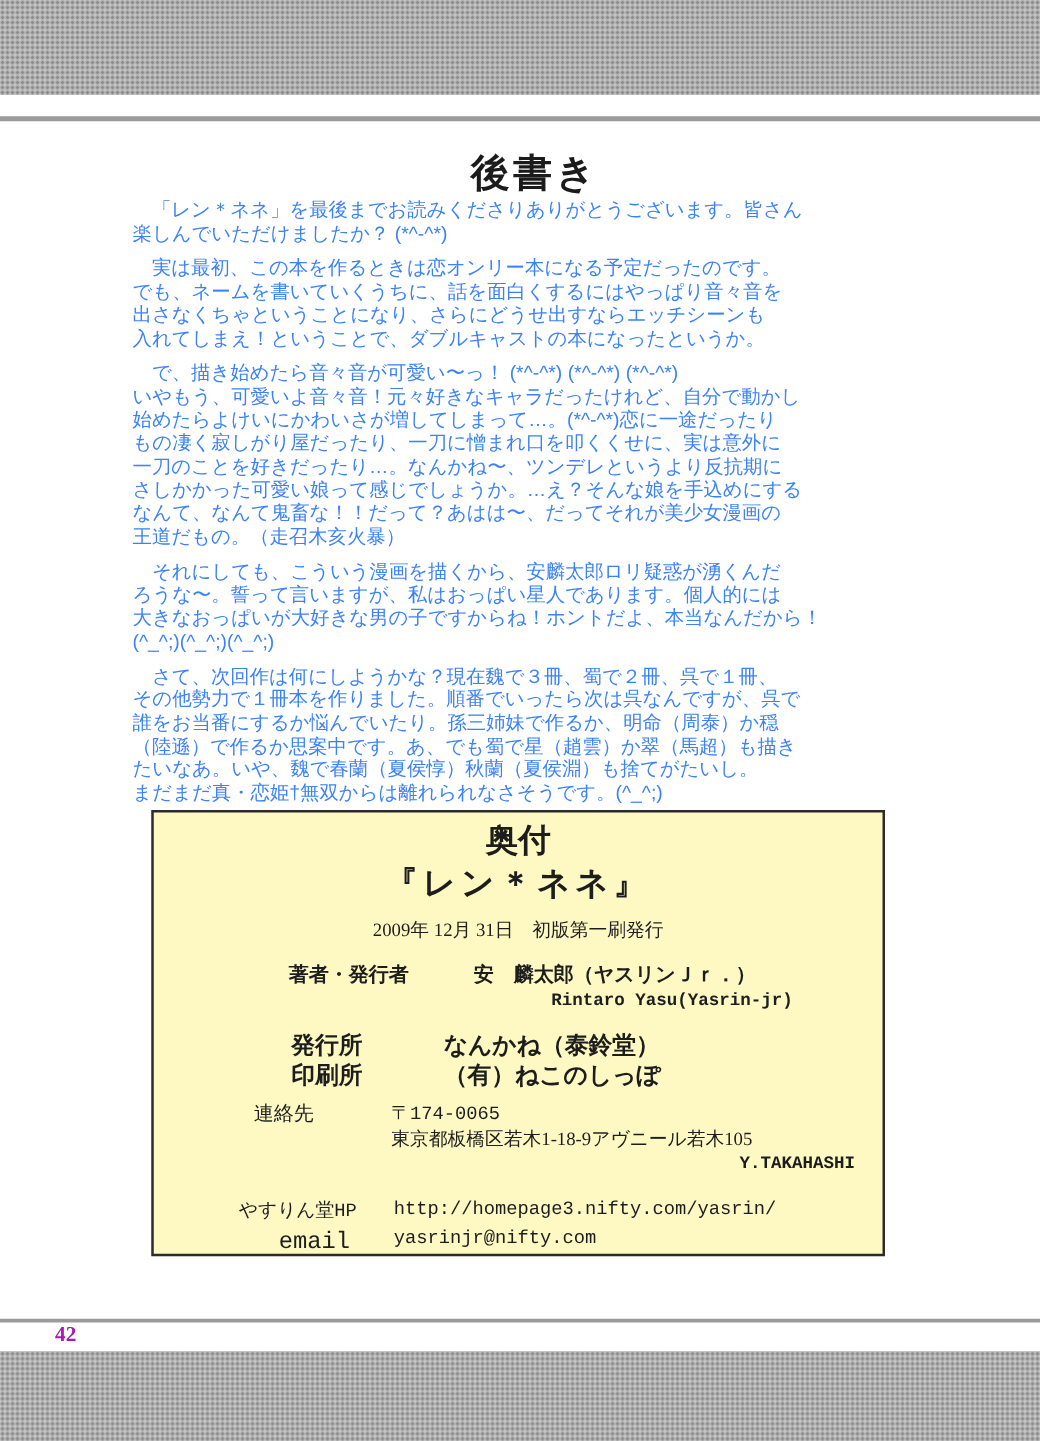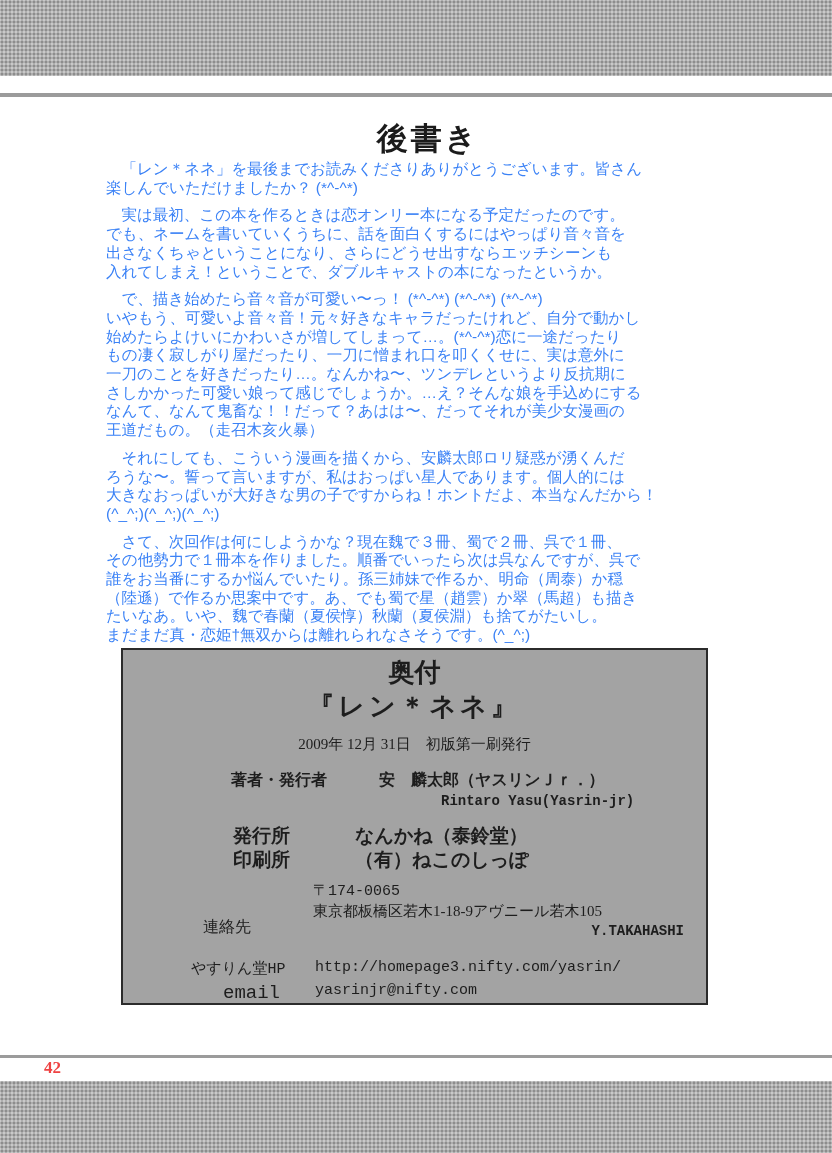--- a/index.html
+++ b/index.html
@@ -32,50 +32,50 @@
   .afterword-body {
     position:absolute; top:160px; left:106px; color:#3b82f6;
   }
   .para {
     margin:0 0 9px 0; white-space:pre;
     font-size:15.5px; line-height:18.7px;
   }
 
   .colophon-box {
     position:absolute; left:121px; top:648px; width:583px; height:353px;
-    border:2px solid #2b2b2b; color:#1d1d1d; background:#a3a3a3;
+    border:2px solid #2b2b2b; color:#1d1d1d; background:#fef9c3;
   }
   .c-abs { position:absolute; margin:0; white-space:pre; }
   .c-heading { top:5px;  left:0; width:100%; text-align:center; font-size:26px; font-weight:bold; }
   .c-book    { top:39px; left:0; width:100%; text-align:center; font-size:26px; font-weight:bold;
                font-family:"Liberation Serif",serif; letter-spacing:4px; }
   .c-edition { top:85px; left:0; width:100%; text-align:center; font-size:15px;
                font-family:"Liberation Serif",serif; }
   .author-label  { top:120px; left:108px; font-size:16px; font-weight:bold; }
   .author-name   { top:120px; left:256px; font-size:16px; font-weight:bold; }
   .author-romaji { top:143px; left:318px; font-size:14px; font-weight:bold;
                    font-family:"Liberation Mono",monospace; }
   .publisher-label { top:173px; left:110px; font-size:19px; font-weight:bold; }
   .publisher-name  { top:173px; left:232px; font-size:19px; font-weight:bold; }
   .printer-label   { top:197px; left:110px; font-size:19px; font-weight:bold; }
   .printer-name    { top:197px; left:232px; font-size:19px; font-weight:bold; }
-  .contact-label   { top:231px; left:80px;  font-size:16px; font-family:Liberation Serif, serif;margin-top:36px; }
+  .contact-label   { top:231px; left:80px;  font-size:16px; font-family:Liberation Serif, serif; }
   .contact-postal  { top:231px; left:190px; font-size:15px; font-family:"Liberation Mono",monospace; }
   .contact-address { top:252px; left:190px; font-size:15px; font-family:"Liberation Serif",serif; }
   .contact-name    { top:273px; right:22px; font-size:14px; font-weight:bold;
                      font-family:"Liberation Mono",monospace; }
   .website-label { top:309px; left:68px;  font-size:15px; font-family:Liberation Mono, monospace; }
   .website-url   { top:309px; left:192px; font-size:15px; font-family:"Liberation Mono",monospace; }
   .email-label   { top:332px; left:100px; font-size:19px; font-family:"Liberation Mono",monospace; }
   .email-value   { top:332px; left:192px; font-size:15px; font-family:"Liberation Mono",monospace; }
 
   .page-number {
     position:absolute; top:1058px; left:44px;
     font-family:"Liberation Serif",serif; font-weight:bold;
-    font-size:17px; color:#ef4444;
+    font-size:17px; color:#a21caf;
   }
 </style>
 </head>
 <body>
 
 <div id="page">
 
   <div class="band band-top"></div>
   <div class="rule rule-top"></div>
 

